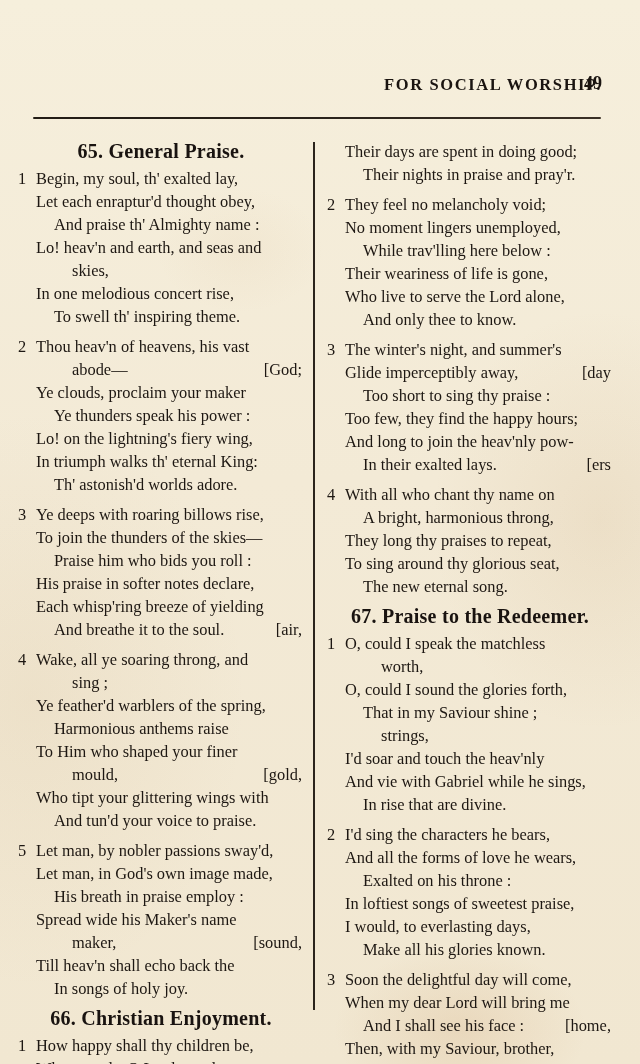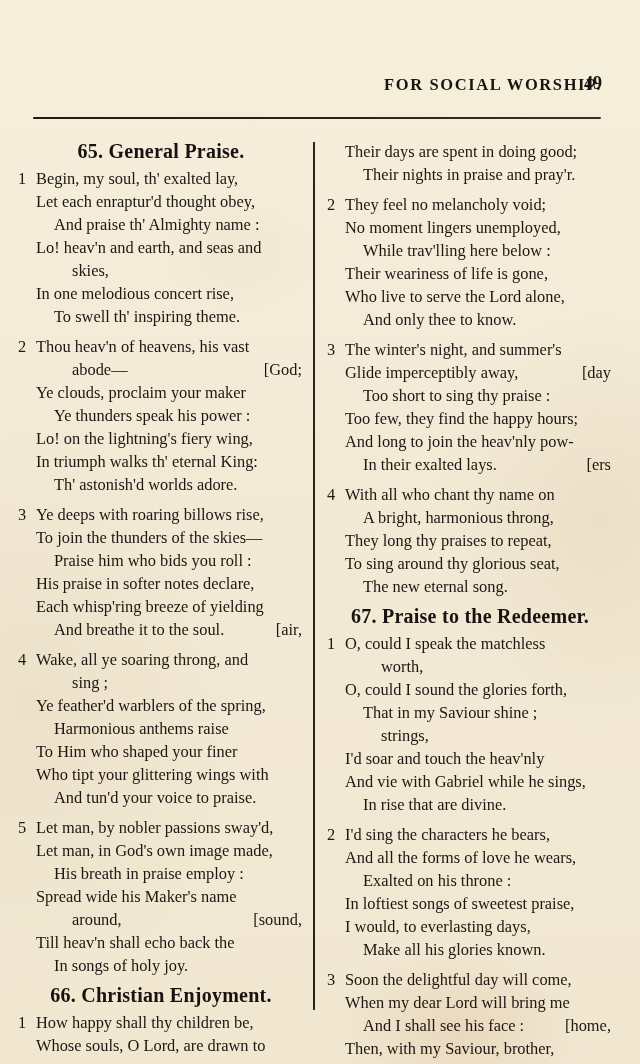--- a/index.html
+++ b/index.html
@@ -178,30 +178,34 @@
             <span class="txt">And breathe it to the soul.</span>
             <span class="catch">[air,</span>
           </div>
         </div>
         <div class="stanza">
           <div class="line i1"><span class="num">4</span><span class="txt">Wake, all ye soaring throng, and</span></div>
           <div class="line i3"><span class="txt">sing ;</span></div>
           <div class="line i1"><span class="txt">Ye feather'd warblers of the spring,</span></div>
           <div class="line i2"><span class="txt">Harmonious anthems raise</span></div>
           <div class="line i1"><span class="txt">To Him who shaped your finer</span></div>
+          <div class="line i3 has-catch">
+            <span class="txt">mould,</span>
+            <span class="catch">[gold,</span>
+          </div>
           <div class="line i1"><span class="txt">Who tipt your glittering wings with</span></div>
           <div class="line i2"><span class="txt">And tun'd your voice to praise.</span></div>
         </div>
         <div class="stanza">
           <div class="line i1"><span class="num">5</span><span class="txt">Let man, by nobler passions sway'd,</span></div>
           <div class="line i1"><span class="txt">Let man, in God's own image made,</span></div>
           <div class="line i2"><span class="txt">His breath in praise employ :</span></div>
           <div class="line i1"><span class="txt">Spread wide his Maker's name</span></div>
           <div class="line i3 has-catch">
-            <span class="txt">around,</span>
+            <span class="txt">maker,</span>
             <span class="catch">[sound,</span>
           </div>
           <div class="line i1"><span class="txt">Till heav'n shall echo back the</span></div>
           <div class="line i2"><span class="txt">In songs of holy joy.</span></div>
         </div>
         <div class="hymn-title">66. Christian Enjoyment.</div>
         <div class="stanza">
           <div class="line i1"><span class="num">1</span><span class="txt">How happy shall thy children be,</span></div>
           <div class="line i1"><span class="txt">Whose souls, O Lord, are drawn to</span></div>
         </div>

